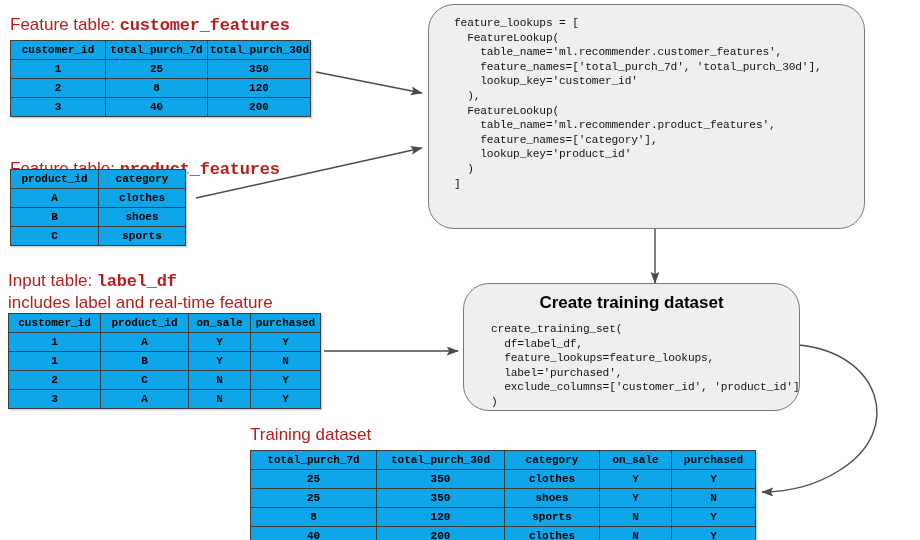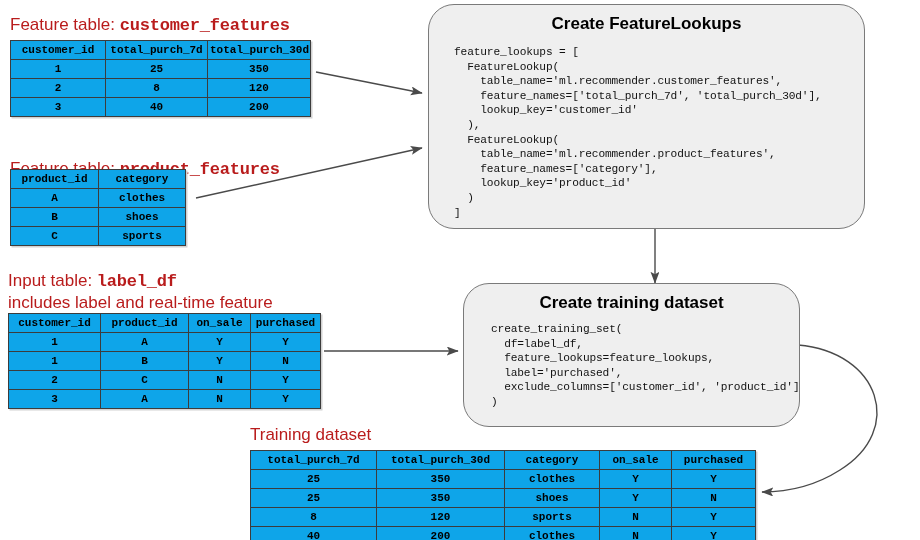--- a/index.html
+++ b/index.html
@@ -233,36 +233,35 @@
       <tr>
         <td>3</td>
         <td>A</td>
         <td>N</td>
         <td>Y</td>
       </tr>
     </tbody>
   </table>
 
   <div class="codebox" id="box-lookups" style="left:428px; top:4px; width:437px; height:225px;">
-    <div class="box-title">Create FeatureLookups</div>
     <pre>feature_lookups = [
   FeatureLookup(
     table_name='ml.recommender.customer_features',
     feature_names=['total_purch_7d', 'total_purch_30d'],
     lookup_key='customer_id'
   ),
   FeatureLookup(
     table_name='ml.recommender.product_features',
     feature_names=['category'],
     lookup_key='product_id'
   )
 ]</pre>
   </div>
 
-  <div class="codebox" id="box-training" style="left:463px; top:283px; width:337px; height:144px;">
+  <div class="codebox" id="box-training" style="left:463px; top:283px; width:337px; height:128px;">
     <div class="box-title">Create training dataset</div>
     <pre>create_training_set(
   df=label_df,
   feature_lookups=feature_lookups,
   label='purchased',
   exclude_columns=['customer_id', 'product_id']
 )</pre>
   </div>
 
   <div class="caption" style="left:250px; top:424px;">Training dataset</div>

